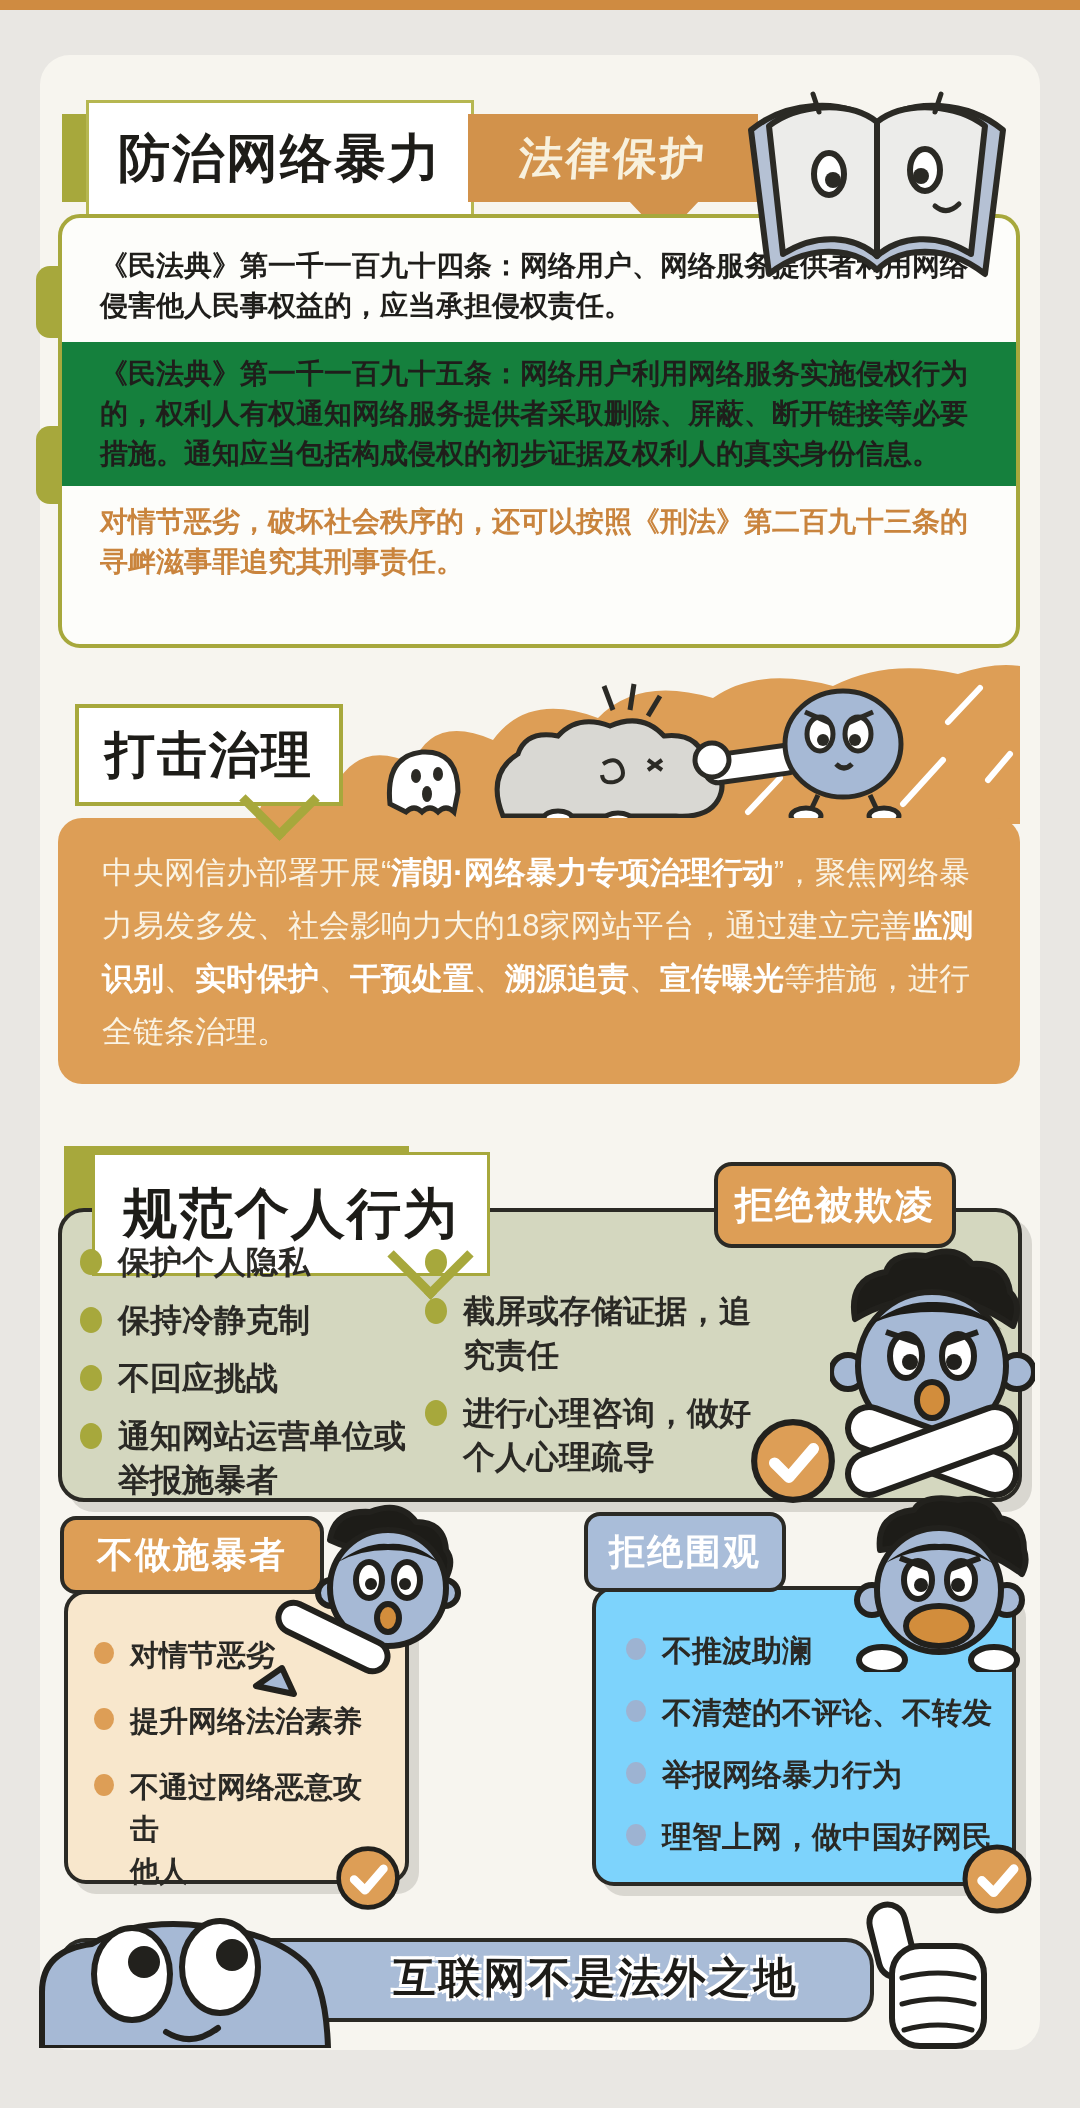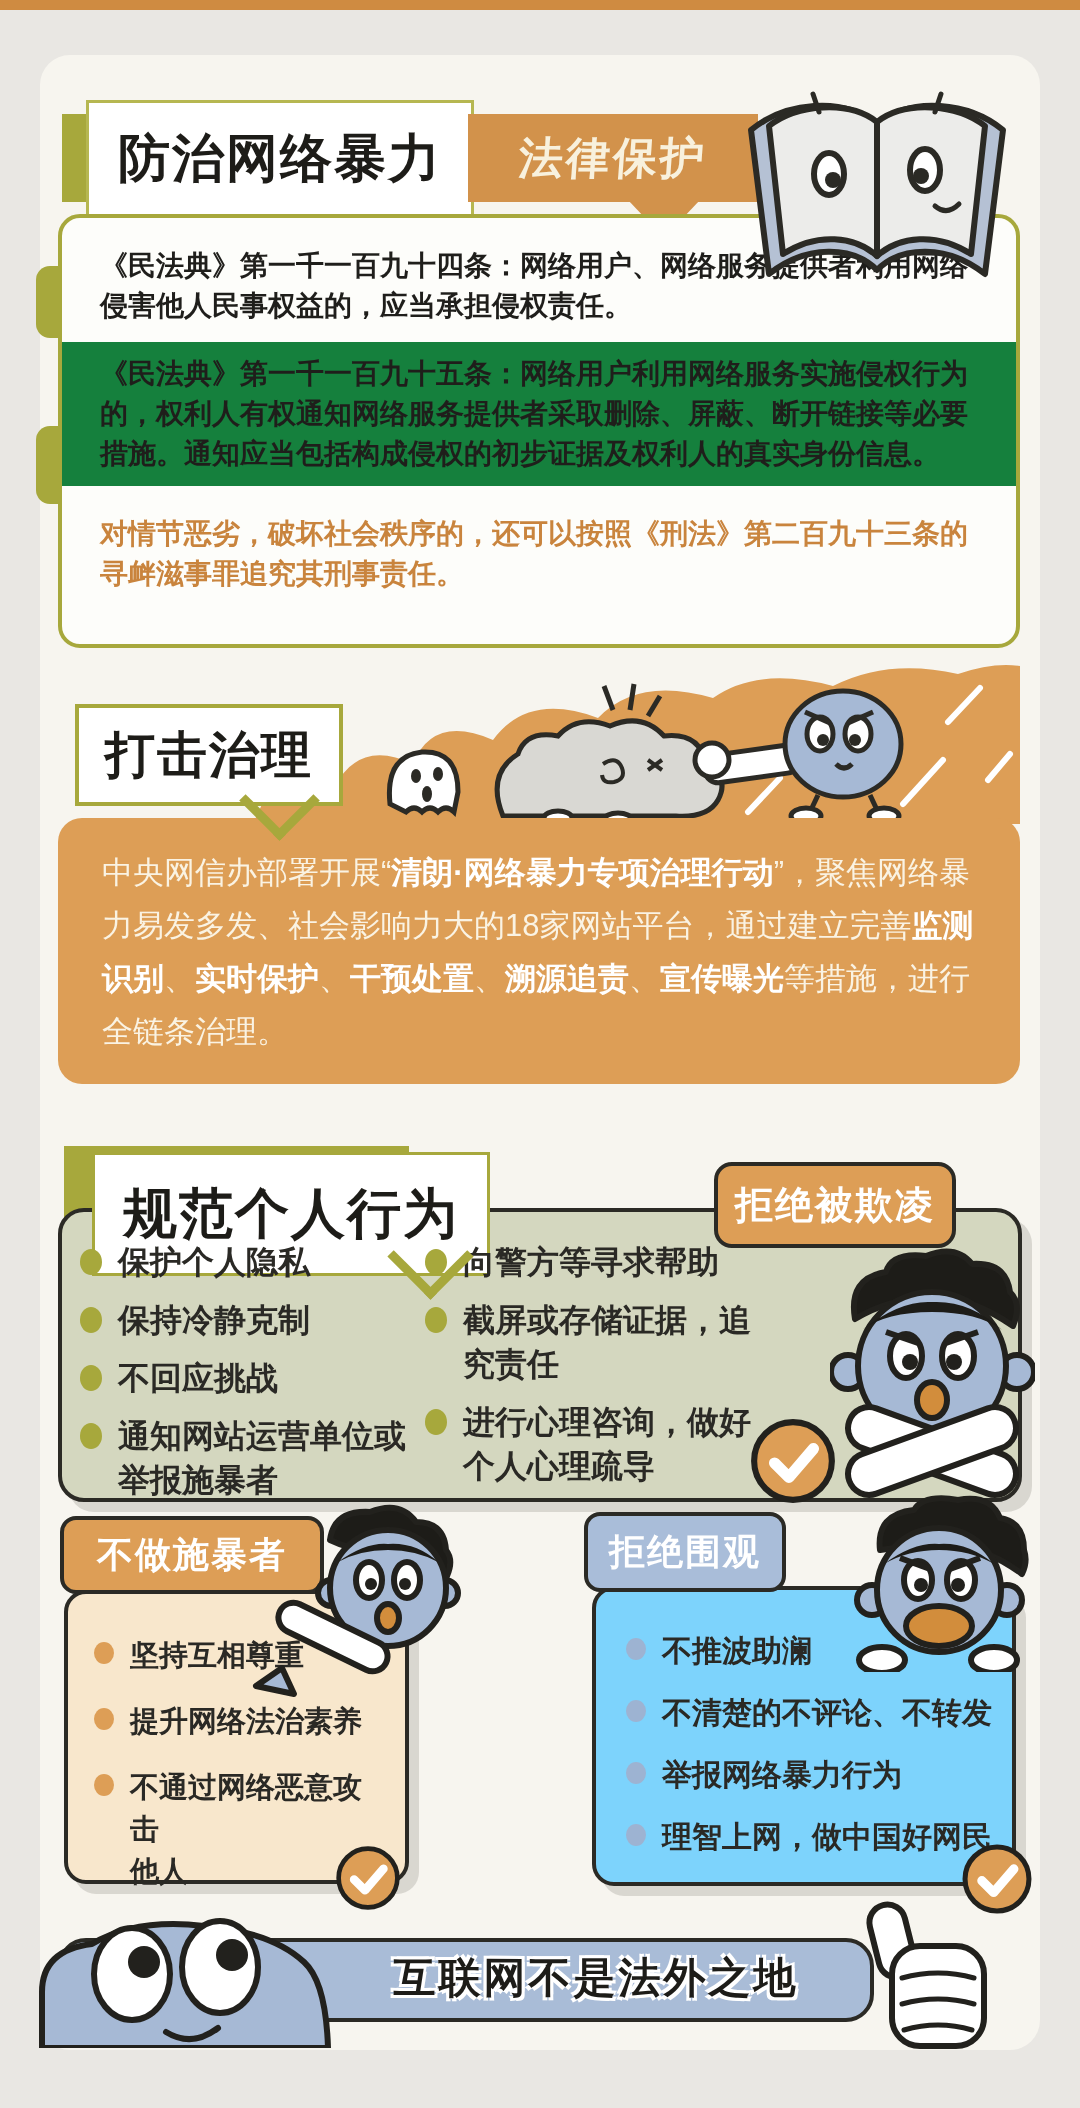--- a/index.html
+++ b/index.html
@@ -26,21 +26,21 @@
   .hdr-orange span{font-size:44px;font-weight:900;color:#f8f1dd;letter-spacing:3px;transform:skewX(-4deg);}
   .hdr-tri{left:628px;top:200px;width:0;height:0;
     border-left:36px solid transparent;border-right:36px solid transparent;border-top:38px solid #d2924b;}
 
   
   .legal-box{left:58px;top:214px;width:962px;height:434px;box-sizing:border-box;
     background:#fdfdfa;border:4px solid #a7a83c;border-radius:22px;padding:0 38px;}
   .legal-p{font-size:28px;font-weight:700;line-height:40px;color:#1f1e1b;}
   .p1{margin-top:28px;}
   .band{background:#15803d;margin:16px -38px 0;padding:12px 38px;}
-  .legal-warning{margin-top:28px;font-size:28px;font-weight:700;line-height:40px;
+  .legal-warning{margin-top:16px;font-size:28px;font-weight:700;line-height:40px;
     color:#c9843d;white-space:pre-line;}
   .tab{width:46px;background:#a7a83c;border-radius:14px;z-index:0;}
   .tab1{left:36px;top:266px;height:72px;}
   .tab2{left:36px;top:426px;height:78px;}
   .legal-box{z-index:1;}
 
   
   .sec-box{background:#ffffff;border:4px solid #a7a83c;display:flex;align-items:center;justify-content:center;z-index:3;}
   .sec-box span{font-weight:900;color:#1d1c18;letter-spacing:2px;}
   .sec1{left:75px;top:704px;width:260px;height:94px;}
@@ -226,21 +226,20 @@
       </div>
       <div class="tip">
         <span class="dot"></span>
         <span class="tip-text">通知网站运营单位或
 举报施暴者</span>
       </div>
     </div>
   <div class="abs col col2">
       <div class="tip">
         <span class="dot"></span>
-        <span class="tip-text">向警方等寻求帮助</span>
       </div>
       <div class="tip">
         <span class="dot"></span>
         <span class="tip-text">截屏或存储证据，追
 究责任</span>
       </div>
       <div class="tip">
         <span class="dot"></span>
         <span class="tip-text">进行心理咨询，做好
 个人心理疏导</span>
@@ -270,21 +269,21 @@
     <circle cx="44" cy="44" r="38" fill="#dd9e56" stroke="#22211d" stroke-width="6"></circle>
     <path d="M26 46 L 40 60 L 64 32" stroke="#ffffff" stroke-width="11" fill="none" stroke-linecap="round" stroke-linejoin="round"></path>
   </svg>
 
   <div class="abs badge badge-orange agg-badge">
     <span>不做施暴者</span>
   </div>
   <div class="abs panel peach-panel">
       <div class="tip">
         <span class="dot"></span>
-        <span class="tip-text">坚持互相尊重</span>
+        <span class="tip-text">对情节恶劣</span>
       </div>
       <div class="tip">
         <span class="dot"></span>
         <span class="tip-text">提升网络法治素养</span>
       </div>
       <div class="tip">
         <span class="dot"></span>
         <span class="tip-text">不通过网络恶意攻击
 他人</span>
       </div>

